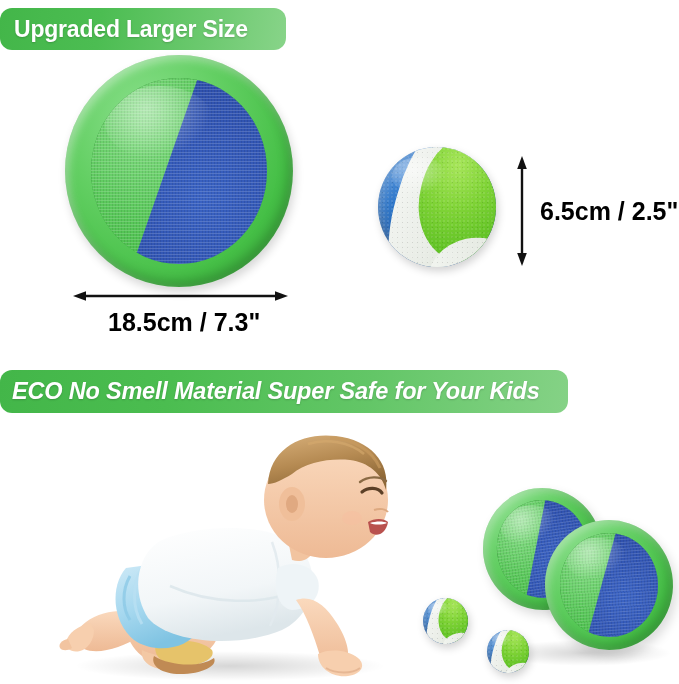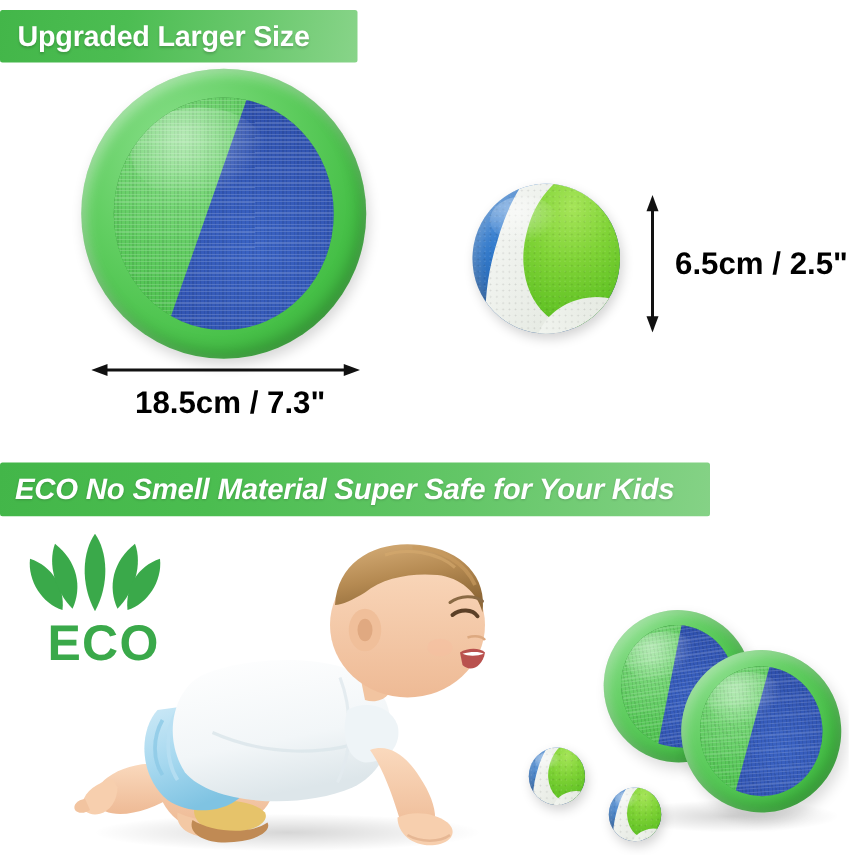--- a/index.html
+++ b/index.html
@@ -17,21 +17,21 @@
 
   
   .banner {
     position:absolute;
     display:flex;
     align-items:center;
     color:#ffffff;
     font-weight:bold;
     letter-spacing:-0.2px;
     text-shadow:0 1px 2px rgba(0,0,0,0.18);
-    border-radius:2px;
+    border-radius:12px;
     text-align:center;
   }
   #banner-size {
     left:0px; top:8px;
     width:286px; height:42px;
     font-size:23px;
     padding-left:14px;
     background:linear-gradient(100deg,#43b649 0%,#4cbd52 35%,#6cc96f 72%,#88d489 100%);
   }
   #banner-eco {
@@ -277,37 +277,20 @@
     <line x1="8" y1="8" x2="8" y2="102" stroke="#111111" stroke-width="2.4"></line>
     <polygon points="8,0 3.2,13 12.8,13" fill="#111111"></polygon>
     <polygon points="8,110 3.2,97 12.8,97" fill="#111111"></polygon>
   </svg>
   <div class="dim-label" id="label-height">6.5cm / 2.5"</div>
 
   <div class="banner" id="banner-eco">
     <span>ECO No Smell Material Super Safe for Your Kids</span>
   </div>
 
-  <div id="eco-logo">
-    <svg id="eco-leaves" width="112" height="70" viewBox="0 0 112 70">
-      <g fill="#3aa94a">
-
-        <path d="M4 22 C 2 40, 14 58, 30 63 C 32 45, 22 28, 4 22 Z"></path>
-
-        <path d="M24 10 C 18 26, 24 48, 38 62 C 46 45, 42 24, 24 10 Z"></path>
-
-        <path d="M56 2 C 46 16, 44 42, 56 64 C 68 42, 66 16, 56 2 Z"></path>
-
-        <path d="M88 10 C 94 26, 88 48, 74 62 C 66 45, 70 24, 88 10 Z"></path>
-
-        <path d="M108 22 C 110 40, 98 58, 82 63 C 80 45, 90 28, 108 22 Z"></path>
-      </g>
-    </svg>
-    <div id="eco-text">ECO</div>
-  </div>
 
   <svg id="baby" viewBox="0 0 372 266">
     <defs>
       <linearGradient id="skinG" x1="0" y1="0" x2="0" y2="1">
         <stop offset="0%" stop-color="#fad9bd"></stop>
         <stop offset="100%" stop-color="#eeba95"></stop>
       </linearGradient>
       <linearGradient id="shirtG" x1="0" y1="0" x2="0.3" y2="1">
         <stop offset="0%" stop-color="#ffffff"></stop>
         <stop offset="65%" stop-color="#f2f6f8"></stop>

